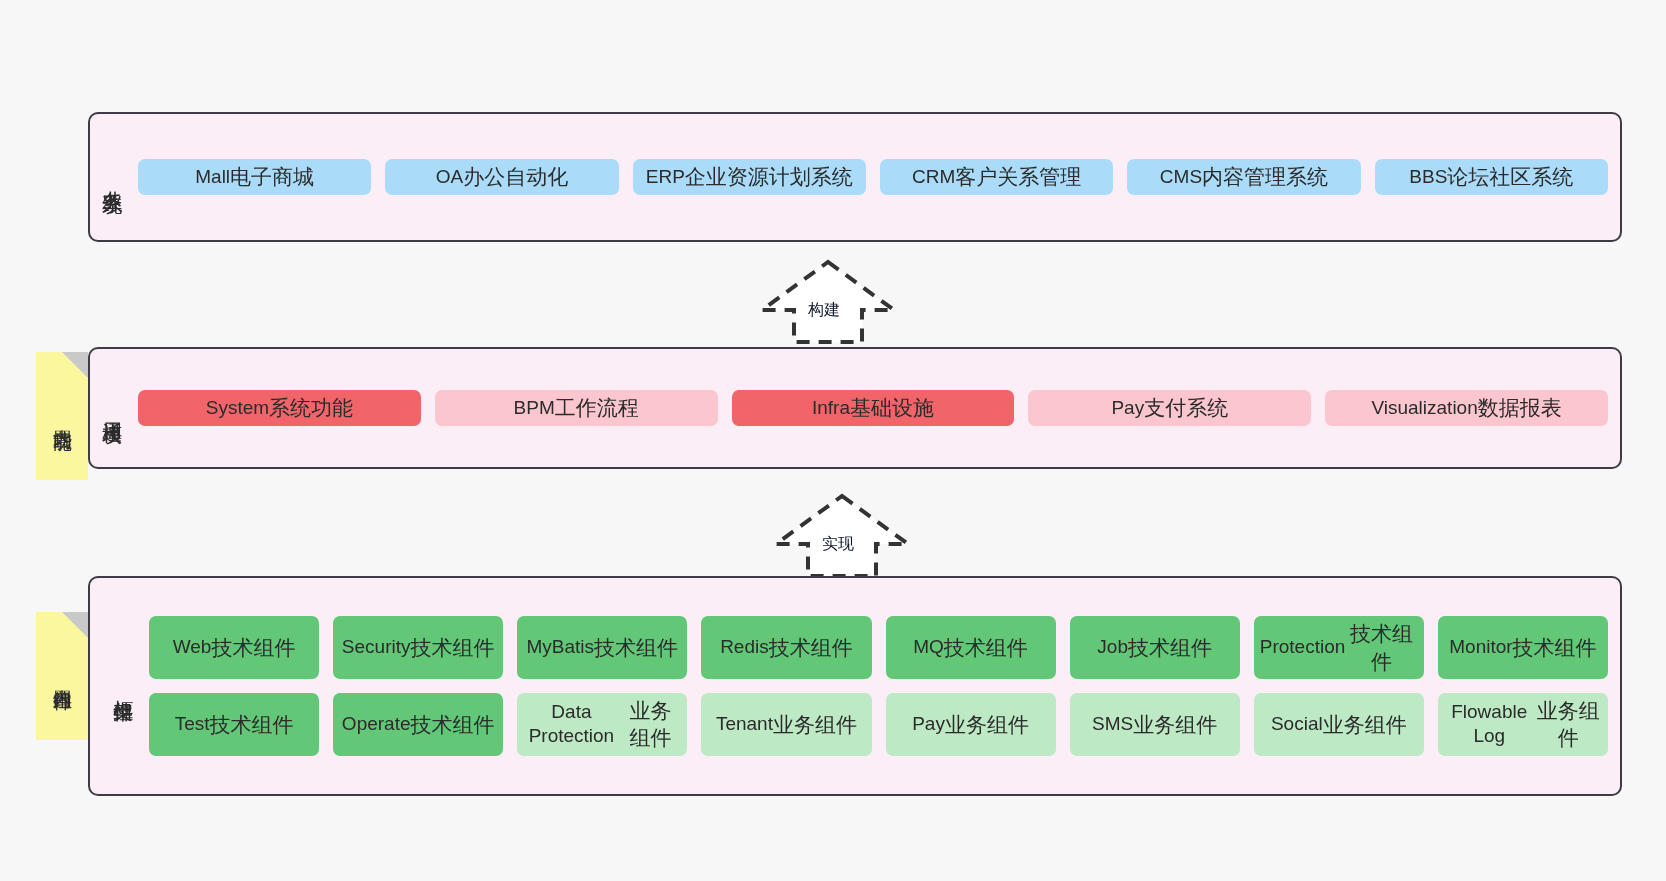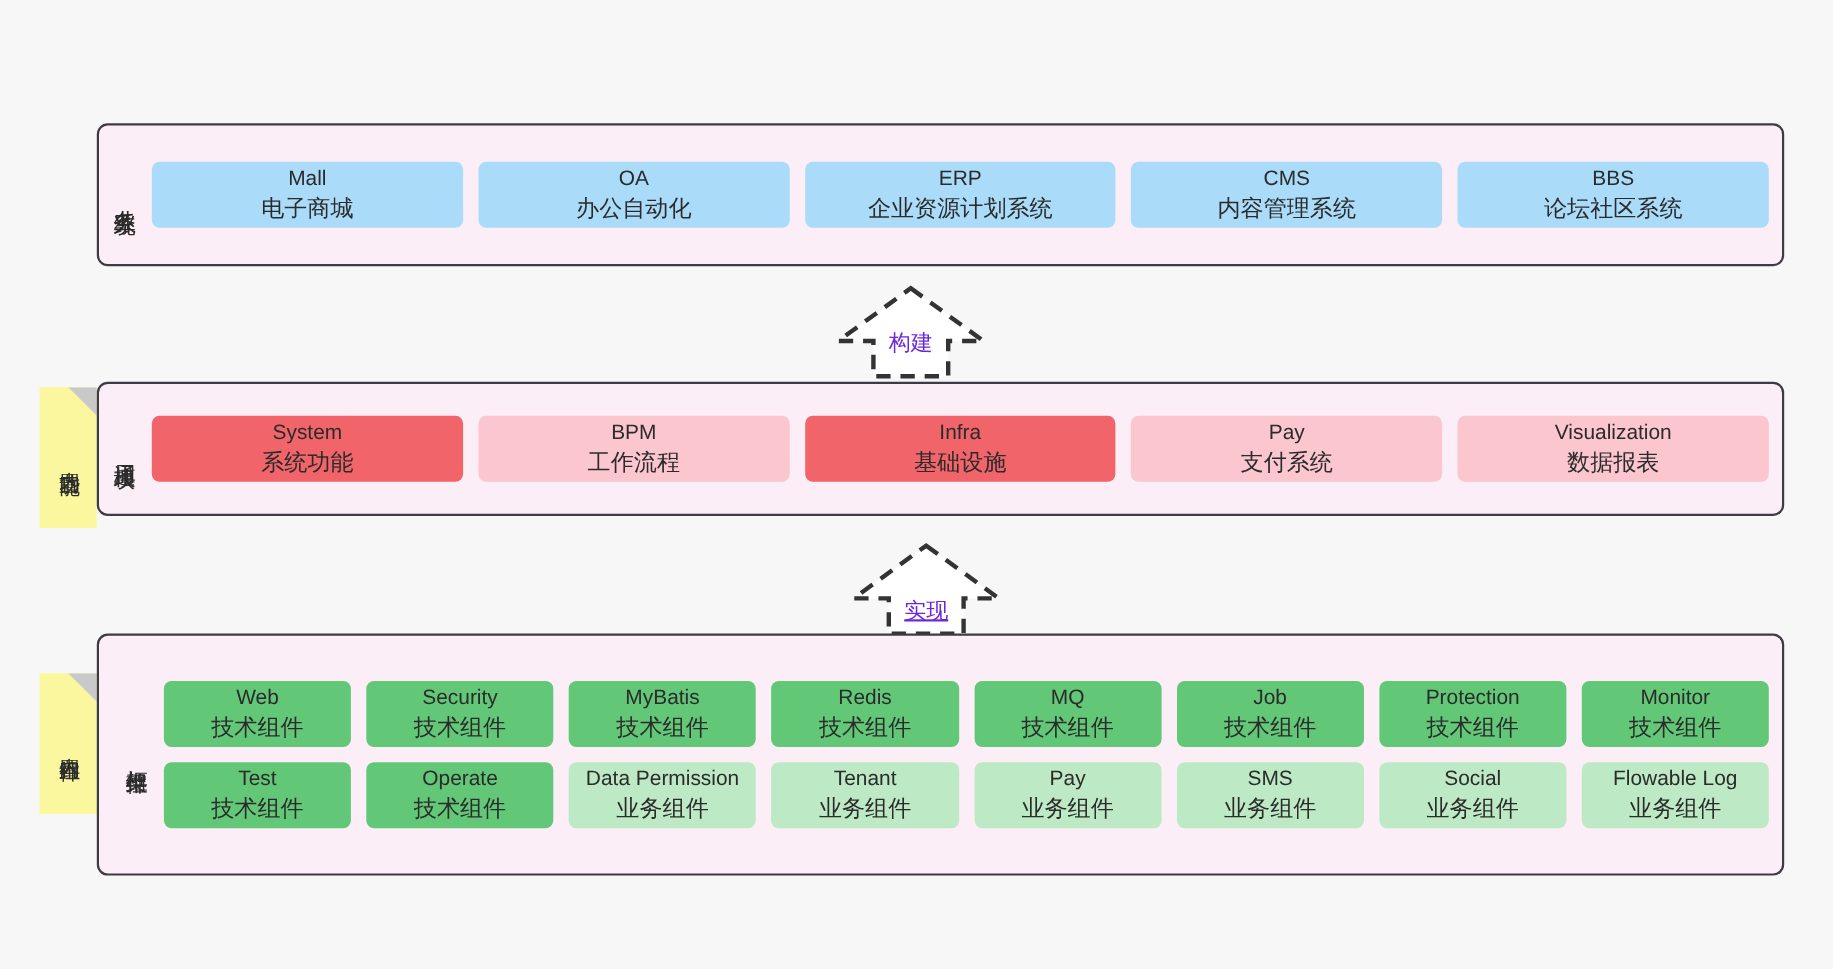--- a/index.html
+++ b/index.html
@@ -47,21 +47,21 @@
   }
   .row{
     display:flex;
     gap:14px;
     align-items:stretch;
   }
   .cell{
     flex:1 1 0;
     border-radius:7px;
     display:flex;
-    flex-direction:column;
+    flex-direction:row;
     align-items:center;
     justify-content:center;
     text-align:center;
     line-height:1.3;
     box-sizing:border-box;
     padding:4px 6px;
   }
   .cell .en{font-size:19px;}
   .cell .cn{font-size:21px;}
 
@@ -94,22 +94,22 @@
     width:0;height:0;
     border-left:26px solid transparent;
     border-top:26px solid #c9c9c9;
   }
 
   
   .arrow{position:absolute;}
   .arrow svg{display:block;overflow:visible;}
   .arrow-label{
     position:absolute;
-    font-size:20px;
-    color:#6d28d9;
+    font-size:16px;
+    color:#0f172a;
     white-space:nowrap;
     background:transparent;
     line-height:1;
   }
 </style>
 </head>
 <body>
 
 <div class="canvas">
 
@@ -121,20 +121,24 @@
           <span class="en">Mall</span>
           <span class="cn">电子商城</span>
         </div>
         <div class="cell c-blue">
           <span class="en">OA</span>
           <span class="cn">办公自动化</span>
         </div>
         <div class="cell c-blue">
           <span class="en">ERP</span>
           <span class="cn">企业资源计划系统</span>
+        </div>
+        <div class="cell c-blue">
+          <span class="en">CRM</span>
+          <span class="cn">客户关系管理</span>
         </div>
         <div class="cell c-blue">
           <span class="en">CMS</span>
           <span class="cn">内容管理系统</span>
         </div>
         <div class="cell c-blue">
           <span class="en">BBS</span>
           <span class="cn">论坛社区系统</span>
         </div>
       </div>
@@ -178,21 +182,21 @@
           <span class="cn">数据报表</span>
         </div>
       </div>
     </div>
   </div>
 
   <div class="arrow" style="left:772px;top:492px;width:140px;height:86px;">
     <svg width="140" height="86" viewBox="0 0 140 86" aria-hidden="true">
       <path d="M70 4 L136 52 L104 52 L104 84 L36 84 L36 52 L4 52 Z" fill="#ffffff" stroke="#333333" stroke-width="4" stroke-dasharray="13 9" stroke-linejoin="miter"></path>
     </svg>
-    <span class="arrow-label" style="left:50px;top:54px;text-decoration:underline;">实现</span>
+    <span class="arrow-label" style="left:50px;top:44px;">实现</span>
   </div>
 
   <div class="note" style="left:36px;top:612px;width:52px;height:128px;">
     <span class="fold"></span>
     <span>内置组件</span>
   </div>
 
   <div class="layer" style="left:88px;top:576px;width:1534px;height:220px;padding-left:11px;">
     <div class="layer-title">框架组件</div>
     <div class="layer-body">
@@ -235,21 +239,21 @@
       <div class="row">
         <div class="cell c-green">
           <span class="en">Test</span>
           <span class="cn">技术组件</span>
         </div>
         <div class="cell c-green">
           <span class="en">Operate</span>
           <span class="cn">技术组件</span>
         </div>
         <div class="cell c-lightgreen">
-          <span class="en">Data Permission</span>
+          <span class="en">Data Protection</span>
           <span class="cn">业务组件</span>
         </div>
         <div class="cell c-lightgreen">
           <span class="en">Tenant</span>
           <span class="cn">业务组件</span>
         </div>
         <div class="cell c-lightgreen">
           <span class="en">Pay</span>
           <span class="cn">业务组件</span>
         </div>

